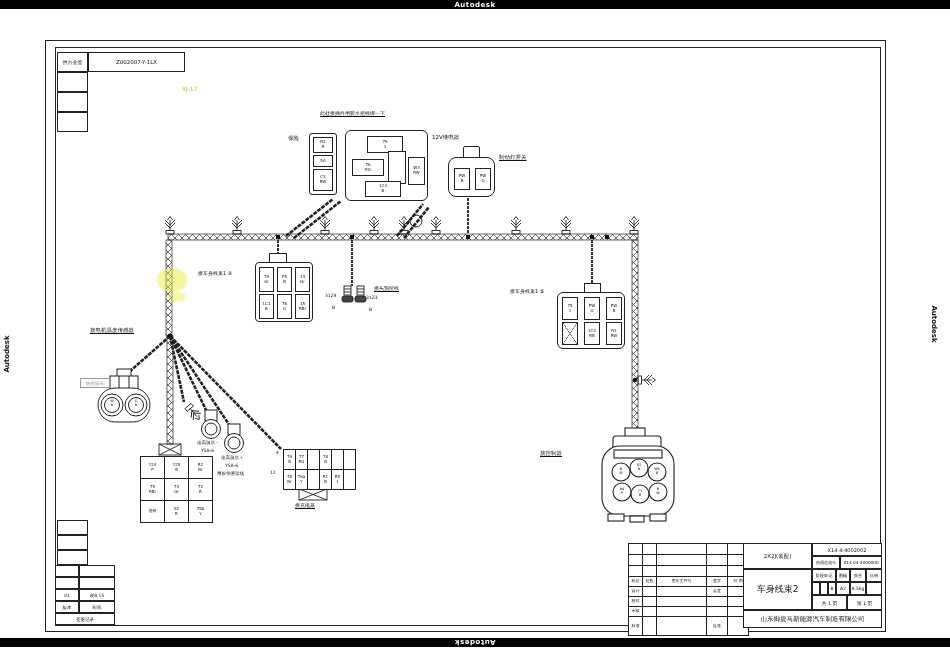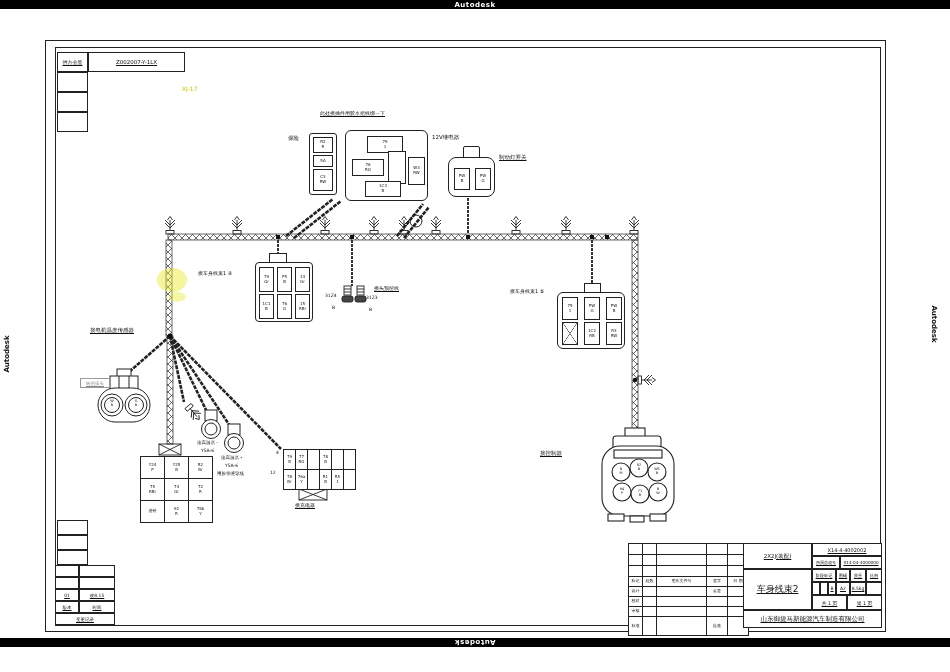--- a/index.html
+++ b/index.html
@@ -17,21 +17,21 @@
   .x{background:
      linear-gradient(to top right, transparent calc(50% - .5px), #333 50%, transparent calc(50% + .5px)),
      linear-gradient(to bottom right, transparent calc(50% - .5px), #333 50%, transparent calc(50% + .5px)),#fff;}
   .lbl{position:absolute;font-size:5px;white-space:nowrap;line-height:1.1;}
   .u{text-decoration:underline;}
   table.grid{border-collapse:collapse;position:absolute;}
   table.grid td{border:0.7px solid #222;font-size:4px;line-height:1.1;text-align:center;
                 white-space:pre-line;padding:0;background:#fff;}
   .tb{position:absolute;border:0.7px solid #222;background:#fff;font-size:4.5px;
       display:flex;align-items:center;justify-content:center;text-align:center;
-      white-space:nowrap;box-sizing:border-box;text-decoration:underline;}
+      white-space:nowrap;box-sizing:border-box;}
   .pin{position:absolute;font-size:3.5px;line-height:1.05;text-align:center;
        white-space:pre-line;}
 </style>
 </head>
 <body>
 
 <div id="stage">
 
   <div class="abs bar" style="left:0;top:25;width:950px;height:9px;">Autodesk</div>
   <div class="abs bar" style="left:0;top:638px;width:950px;height:9px;transform:rotate(180deg);">Autodesk</div>

